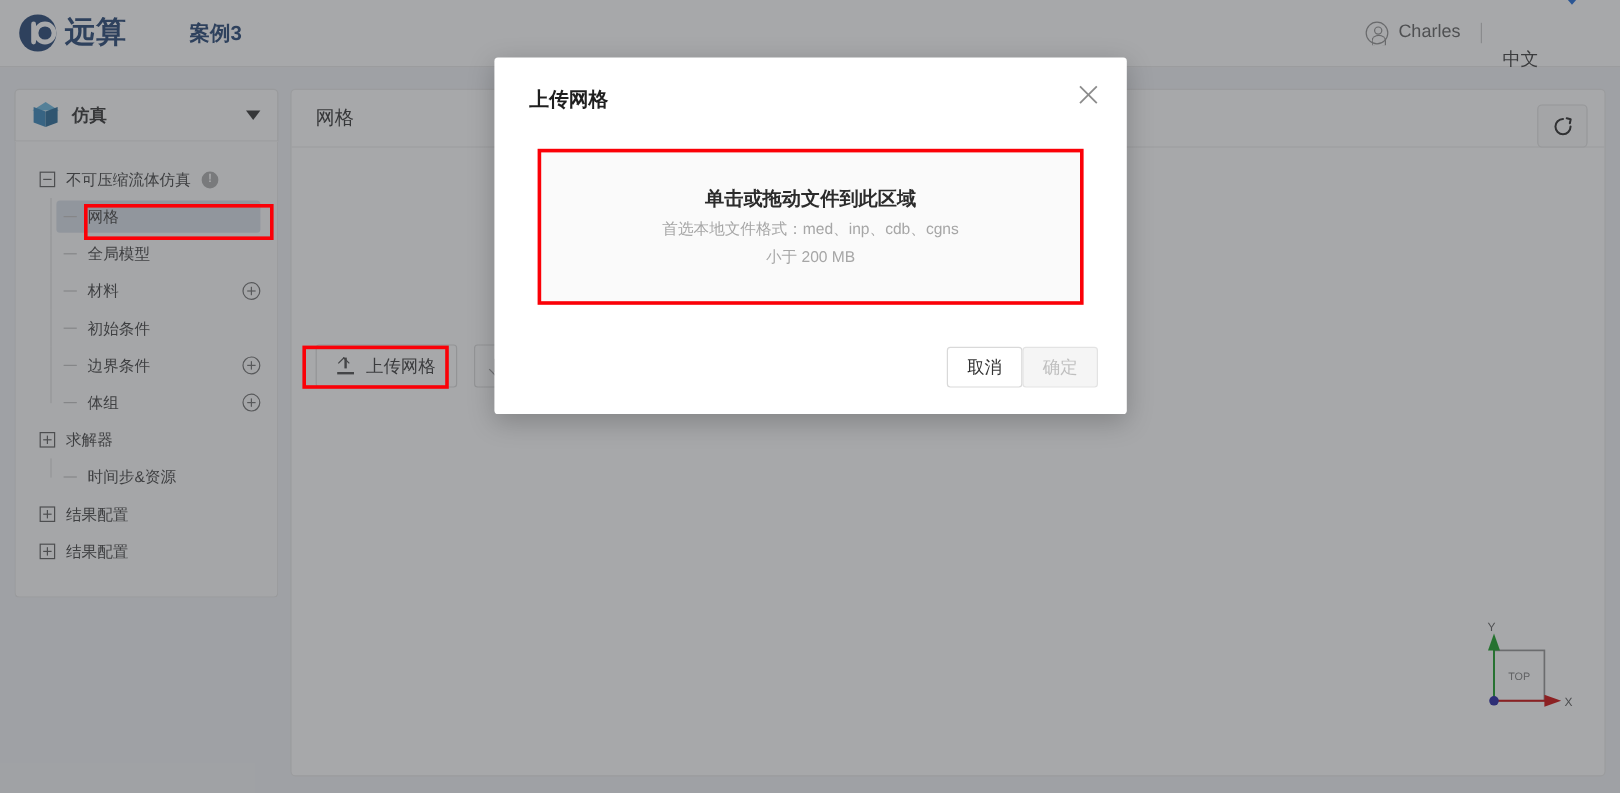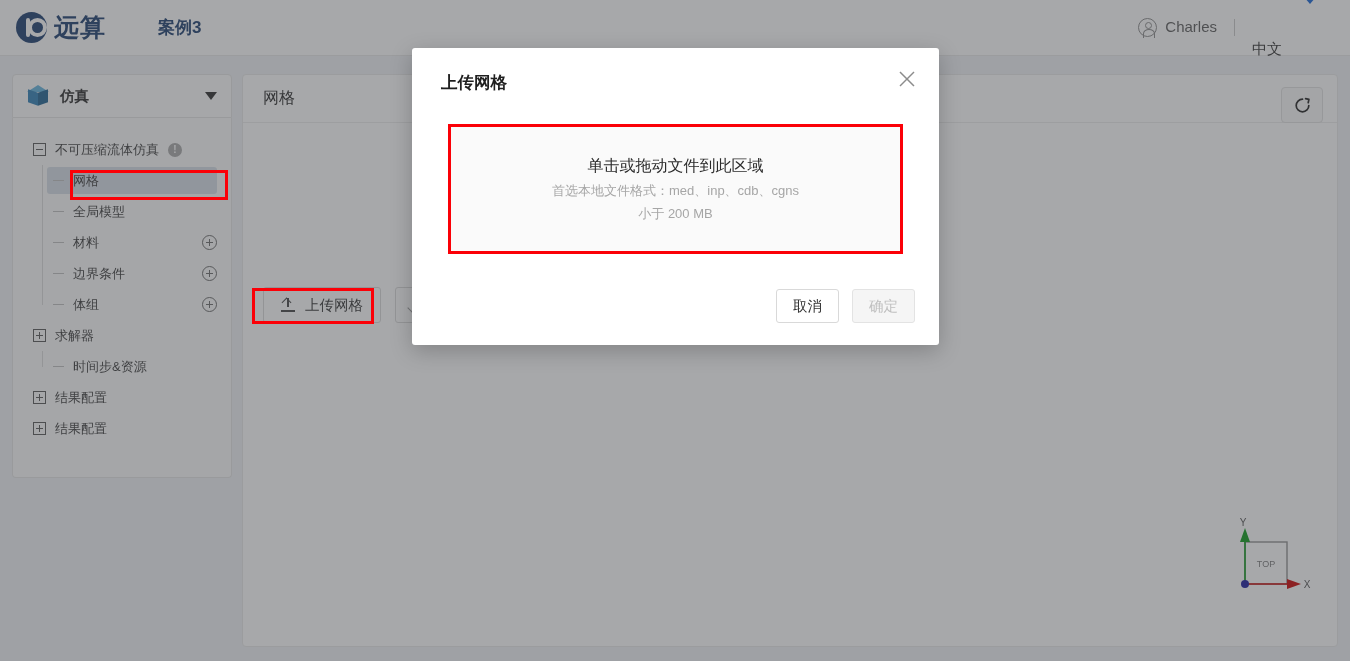--- a/index.html
+++ b/index.html
@@ -238,25 +238,25 @@
   .dlg-close {
     position: absolute; right: 21px; top: 20px; width: 22px; height: 22px;
     cursor: pointer; color: #8c8c8c;
   }
   .dlg-close svg { display: block; }
   .dropzone {
     position: absolute; left: 36px; top: 76px; width: 455px; height: 130px;
     background: #fafafa; display: flex; flex-direction: column;
     align-items: center; justify-content: center; gap: 5px; cursor: pointer;
   }
-  .dz-main { font-size: 16px; font-weight: normal; color: #2b2b2b; }
+  .dz-main { font-size: 16px; font-weight: bold; color: #2b2b2b; }
   .dz-sub { font-size: 13px; color: #a6a6a6; }
   .dlg-footer {
     position: absolute; right: 24px; bottom: 22px;
-    display: flex; align-items: center; gap: 13px;
+    display: flex; align-items: center; 
   }
   .dlg-btn {
     height: 34px; min-width: 62px; padding: 0 16px;
     border-radius: 3px; font-size: 14.5px;
     display: flex; align-items: center; justify-content: center;
     border: 1px solid #d9d9d9; background: #ffffff; color: #333; cursor: pointer;
   }
   .dlg-btn.disabled {
     background: #f5f5f5; border-color: #e3e3e3; color: #bfbfbf; cursor: not-allowed;
   }
@@ -315,20 +315,24 @@
         <span class="dash-lead"></span>
         <span class="tlabel">全局模型</span>
       </div>
 
       <div class="tree-row lvl1">
         <span class="dash-lead"></span>
         <span class="tlabel">材料</span>
         <span class="plus-circle"></span>
       </div>
 
+      <div class="tree-row lvl1">
+        <span class="dash-lead"></span>
+        <span class="tlabel">初始条件</span>
+      </div>
 
       <div class="tree-row lvl1">
         <span class="dash-lead"></span>
         <span class="tlabel">边界条件</span>
         <span class="plus-circle"></span>
       </div>
 
       <div class="tree-row lvl1 last">
         <span class="dash-lead"></span>
         <span class="tlabel">体组</span>

